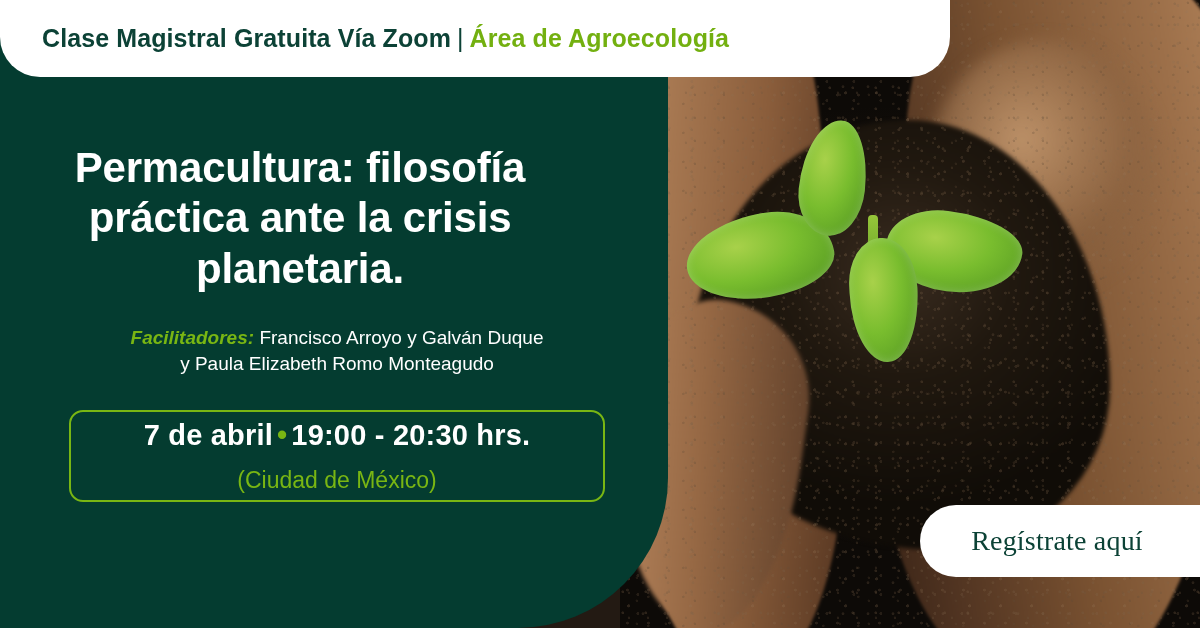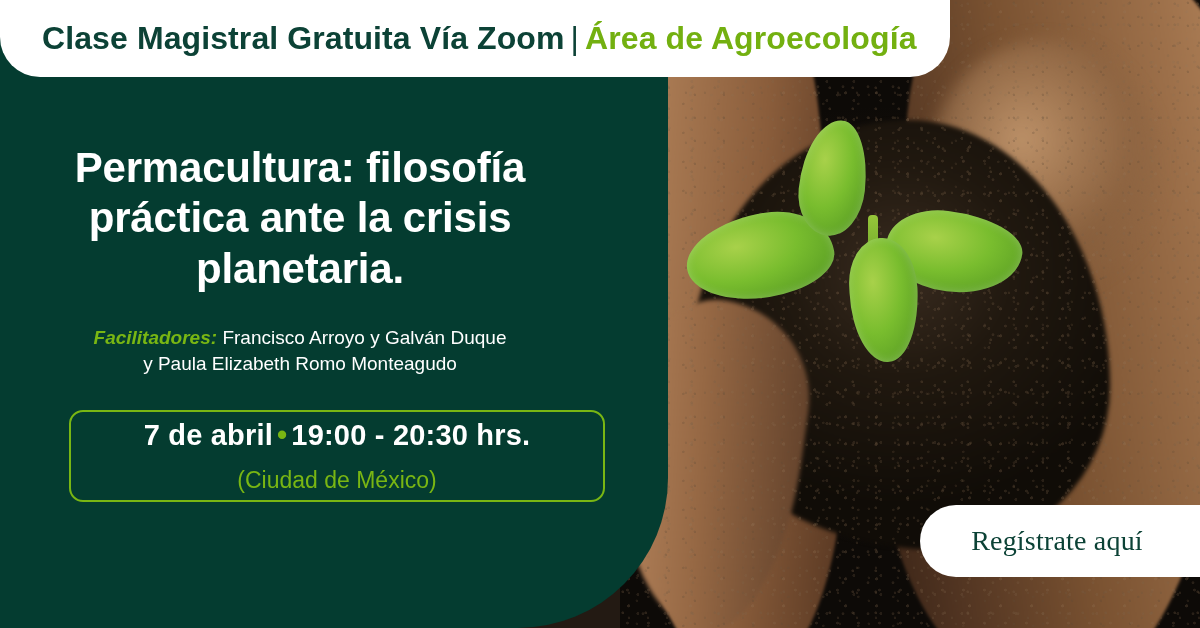--- a/index.html
+++ b/index.html
@@ -152,21 +152,21 @@
     height: 77px;
     background: #ffffff;
     border-bottom-right-radius: 40px;
     border-bottom-left-radius: 40px;
     z-index: 4;
     display: flex;
     align-items: center;
   }
   .header-text {
     margin-left: 42px;
-    font-size: 32px;
+    font-size: 25px;
     font-weight: 700;
     letter-spacing: .1px;
     white-space: nowrap;
   }
   .header-main  { color: #0c4236; }
   .header-sep   { color: #0c4236; font-weight: 500; padding: 0 6px; }
   .header-accent{ color: #73b010; }
 
   
   .content {
@@ -189,20 +189,21 @@
     letter-spacing: -.2px;
   }
 
   .facilitators {
     position: absolute;
     left: 0; top: 245px;
     width: 600px;
     text-align: center;
     line-height: 1.35;
     font-size: 19px;
+    padding-left: 37px;
   }
   .fac-label {
     color: #79b613;
     font-style: italic;
     font-weight: 700;
   }
   .fac-names {
     color: #ffffff;
     font-weight: 400;
   }

